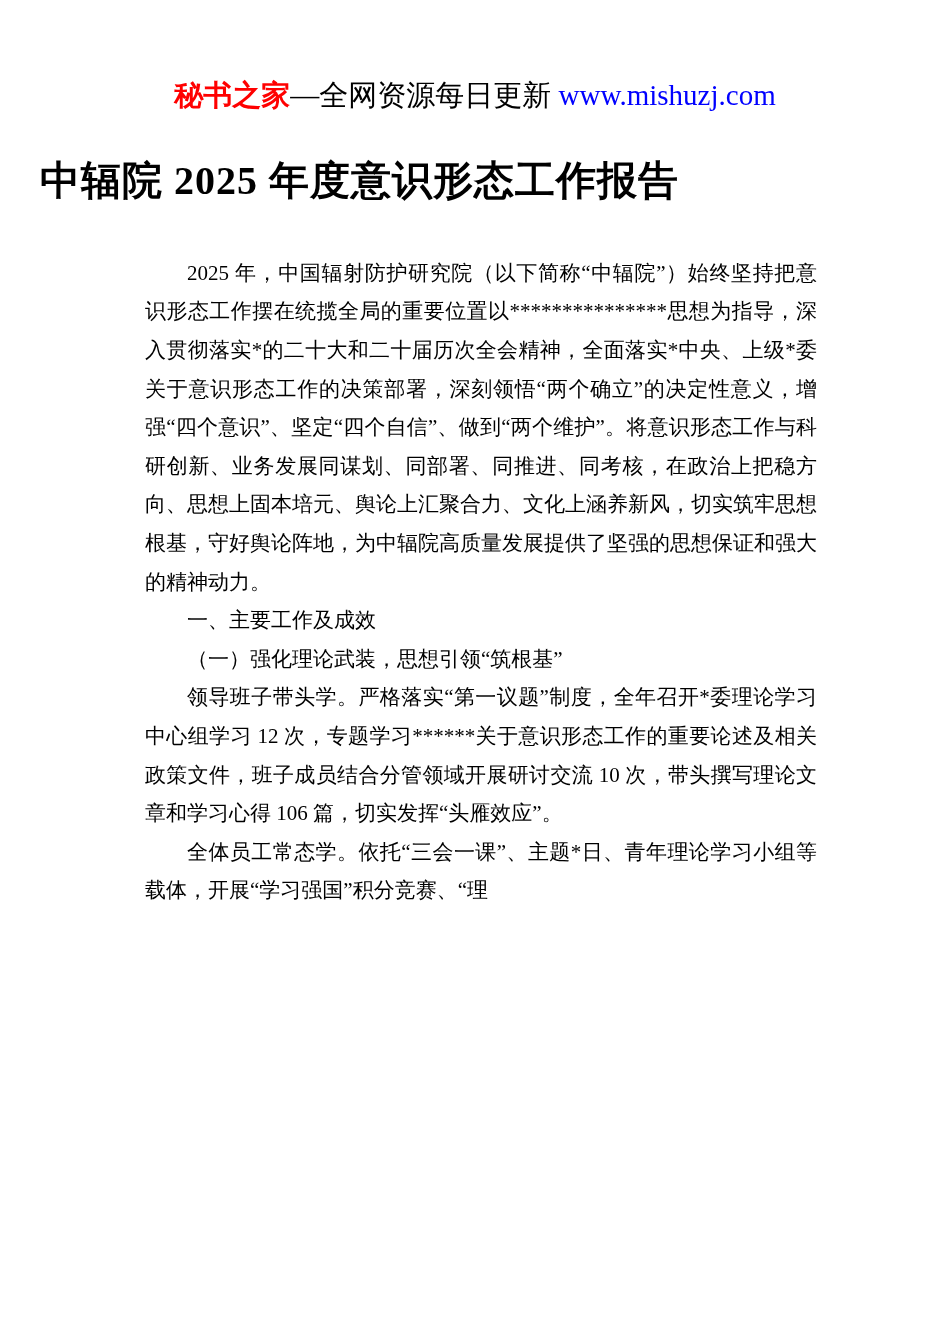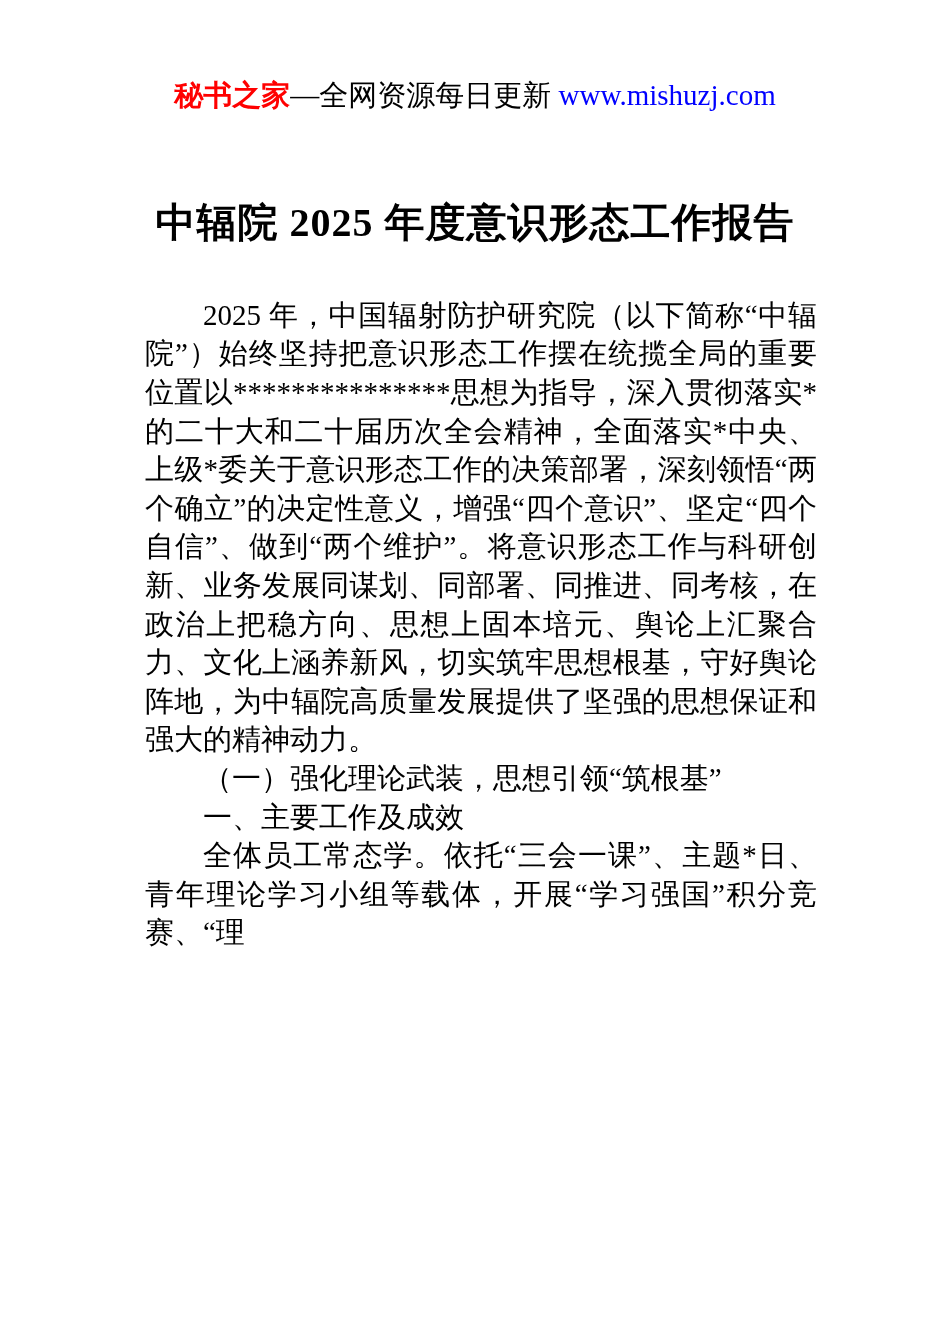--- a/index.html
+++ b/index.html
@@ -32,34 +32,34 @@
     font-weight: 700;
   }
   .site-header .tagline {
     color: #000000;
   }
   .site-header .url {
     color: #0000ff;
     text-decoration: none;
   }
   .doc-title {
-    margin: 82px 40px 0;
-    text-align: center;
+    margin: 40px 40px 0;
+    text-align: left;
     font-size: 40px;
     font-weight: 700;
     color: #000000;
     letter-spacing: 1px;
   }
   .content {
     width: 672px;
     margin: 46px 133px 0 145px;
   }
   .content p {
     margin: 0;
-    font-size: 29px;
+    font-size: 21px;
     line-height: 38.6px;
     text-align: justify;
     text-justify: inter-ideograph;
     text-indent: 2em;
     color: #000000;
     word-break: break-all;
   }
 </style>
 </head>
 <body>
@@ -67,18 +67,19 @@
 <div class="page">
 
   <div class="site-header">
     <span class="brand">秘书之家</span><span class="tagline">—全网资源每日更新 </span><a class="url" href="#">www.mishuzj.com</a>
   </div>
 
   <h1 class="doc-title">中辐院 2025 年度意识形态工作报告</h1>
 
   <div class="content">
     <p>2025 年，中国辐射防护研究院（以下简称“中辐院”）始终坚持把意识形态工作摆在统揽全局的重要位置以***************思想为指导，深入贯彻落实*的二十大和二十届历次全会精神，全面落实*中央、上级*委关于意识形态工作的决策部署，深刻领悟“两个确立”的决定性意义，增强“四个意识”、坚定“四个自信”、做到“两个维护”。将意识形态工作与科研创新、业务发展同谋划、同部署、同推进、同考核，在政治上把稳方向、思想上固本培元、舆论上汇聚合力、文化上涵养新风，切实筑牢思想根基，守好舆论阵地，为中辐院高质量发展提供了坚强的思想保证和强大的精神动力。</p>
+    <p>一、主要工作及成效</p>
     <p>（一）强化理论武装，思想引领“筑根基”</p>
-    <p>一、主要工作及成效</p>
+    <p>领导班子带头学。严格落实“第一议题”制度，全年召开*委理论学习中心组学习 12 次，专题学习******关于意识形态工作的重要论述及相关政策文件，班子成员结合分管领域开展研讨交流 10 次，带头撰写理论文章和学习心得 106 篇，切实发挥“头雁效应”。</p>
     <p>全体员工常态学。依托“三会一课”、主题*日、青年理论学习小组等载体，开展“学习强国”积分竞赛、“理</p>
   </div>
 
 </div>
 
 </body></html>

